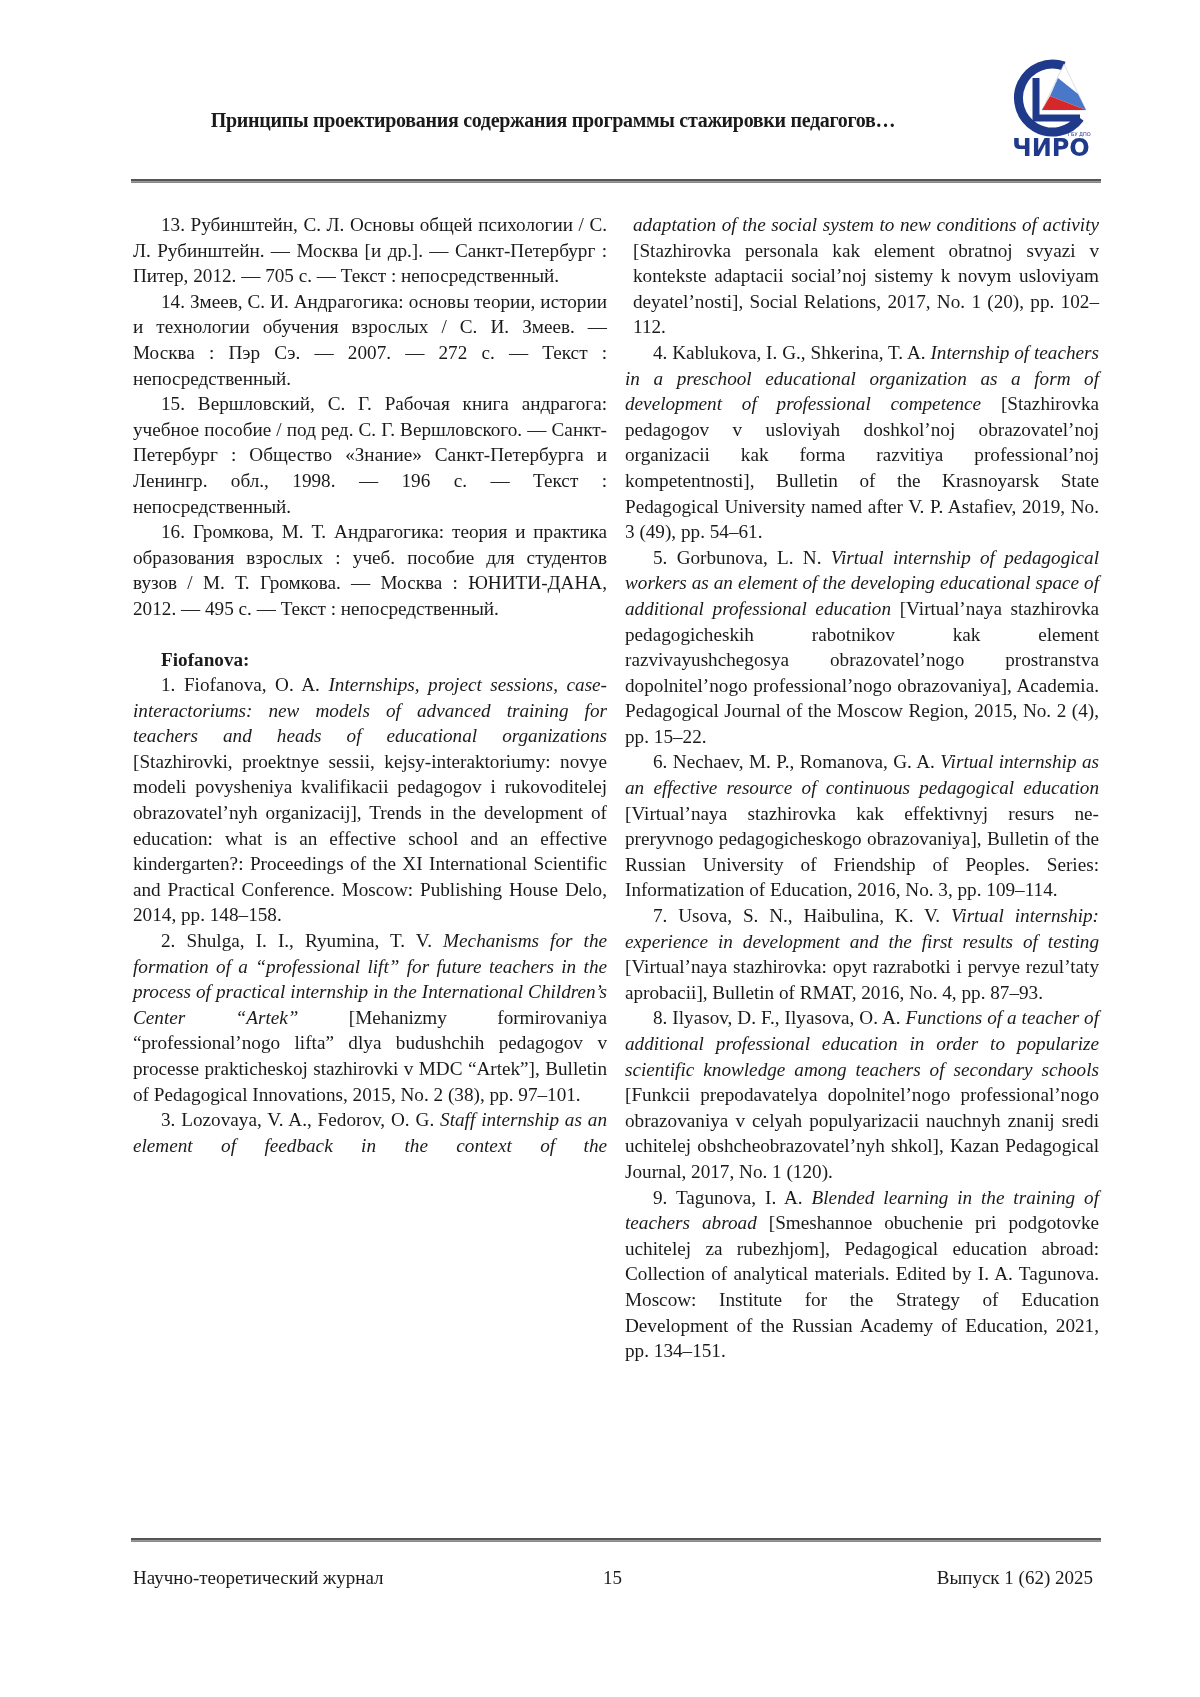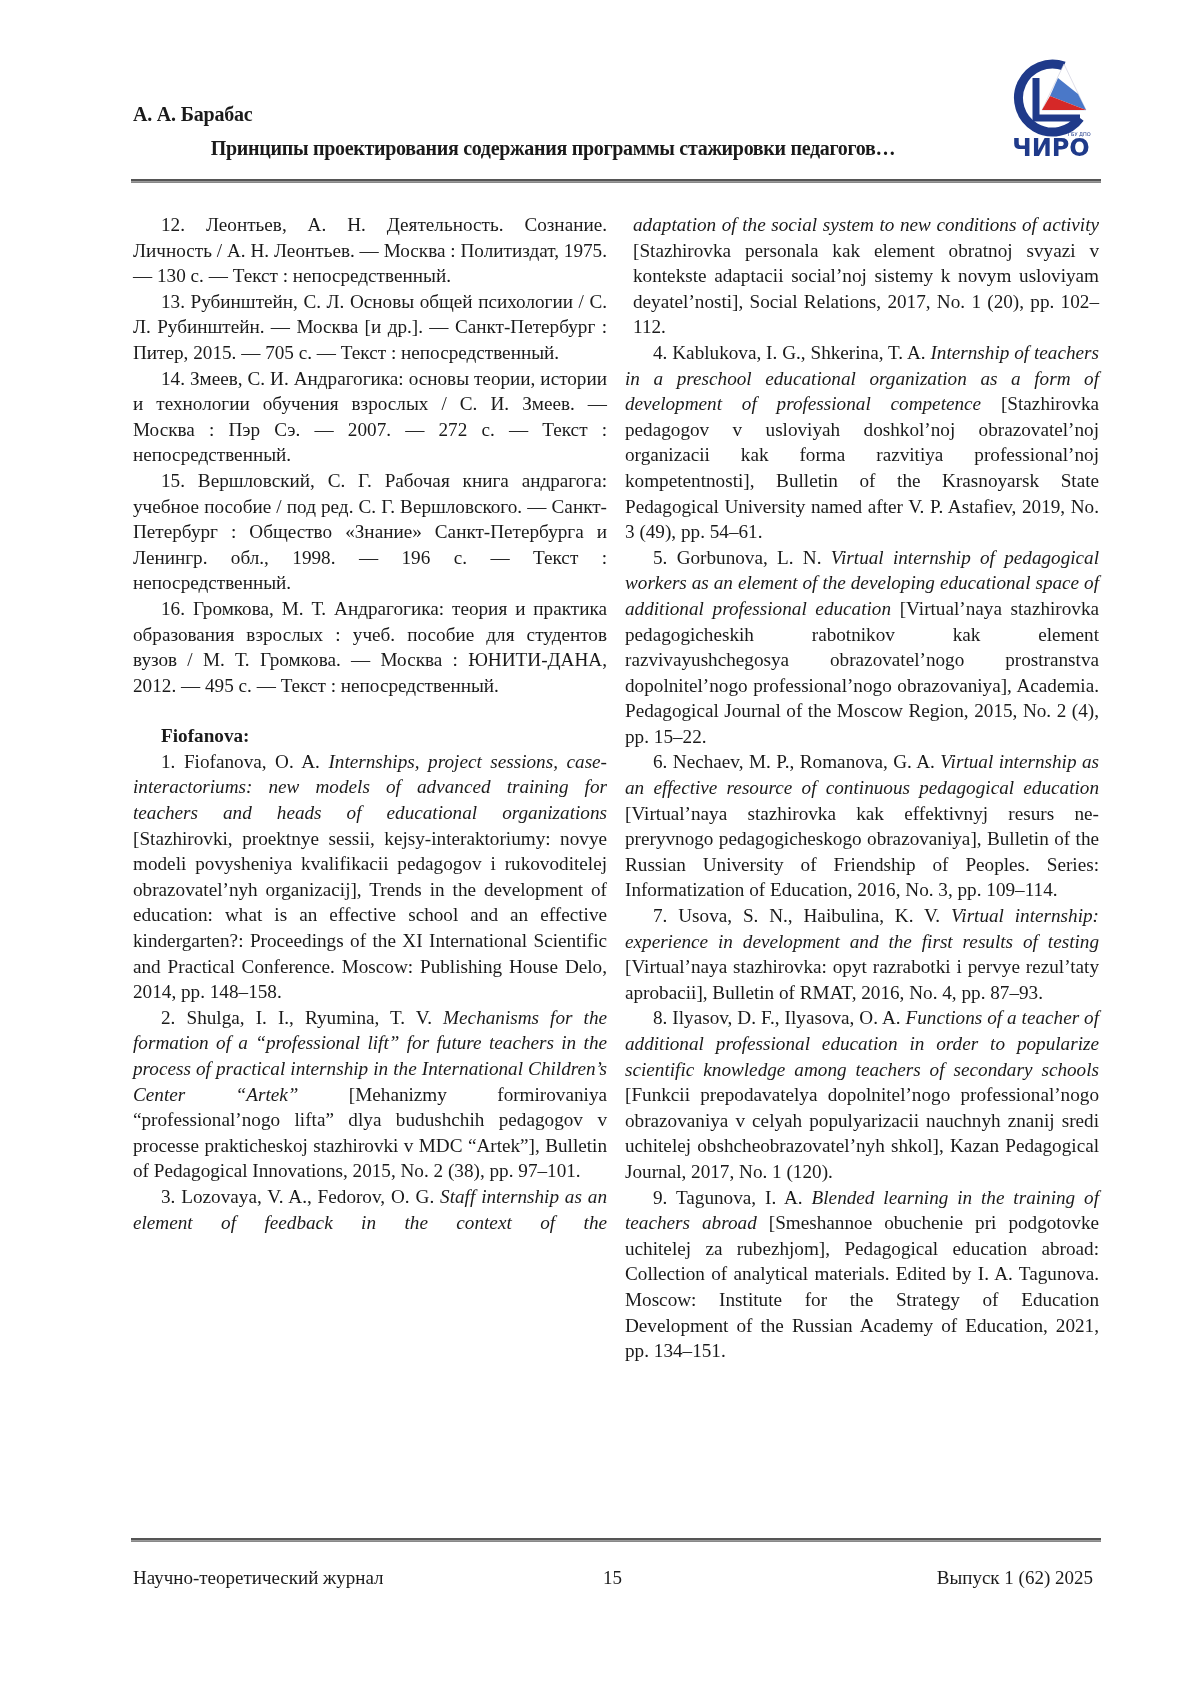--- a/index.html
+++ b/index.html
@@ -38,21 +38,20 @@
     font-size: 19px; line-height: 30px;
   }
   .footer .journal { position: absolute; left: 0; top: 0; }
   .footer .page-num { position: absolute; left: 470px; top: 0; text-align: center; }
   .footer .issue { position: absolute; right: 0; top: 0; }
 </style>
 </head>
 <body>
 
 <div class="header">
-  <p class="author">А. А. Барабас</p>
   <p class="title">Принципы проектирования содержания программы стажировки педагогов…</p>
 </div>
 
 <div class="logo">
   <svg viewBox="0 0 90 105">
 
     <path d="M58 10 A34 34 0 1 0 74 62" fill="none" stroke="#1f3a8a" stroke-width="9"></path>
 
     <path d="M30 22 L30 62 L74 62" fill="none" stroke="#1f3a8a" stroke-width="7"></path>
 
@@ -61,22 +60,21 @@
     <polygon points="44,40 80,54 36,54" fill="#d62828"></polygon>
     <text x="62" y="80" font-size="5" fill="#1f3a8a" font-family="DejaVu Sans, sans-serif">ГБУ ДПО</text>
     <text x="45" y="100" font-size="24" font-weight="bold" fill="#1f3a8a" text-anchor="middle" font-family="DejaVu Sans, sans-serif">ЧИРО</text>
   </svg>
 </div>
 
 <div class="rule top"></div>
 
 <div class="col left">
   <div>
-    <p><span>12.</span> <span>Леонтьев, А. Н. Деятельность. Сознание. Личность / А. Н. Леонтьев. — Москва : Политиздат, 1975. — 130 с. — Текст : непосредственный.</span></p>
-    <p><span>13.</span> <span>Рубинштейн, С. Л. Основы общей психологии / С. Л. Рубинштейн. — Москва [и др.]. — Санкт-Петербург : Питер, 2015. — 705 с. — Текст : непосредственный.</span></p>
+    <p><span>13.</span> <span>Рубинштейн, С. Л. Основы общей психологии / С. Л. Рубинштейн. — Москва [и др.]. — Санкт-Петербург : Питер, 2012. — 705 с. — Текст : непосредственный.</span></p>
     <p><span>14.</span> <span>Змеев, С. И. Андрагогика: основы теории, истории и технологии обучения взрослых / С. И. Змеев. — Москва : Пэр Сэ. — 2007. — 272 с. — Текст : непосредственный.</span></p>
     <p><span>15.</span> <span>Вершловский, С. Г. Рабочая книга андрагога: учебное пособие / под ред. С. Г. Вершловского. — Санкт-Петербург : Общество «Знание» Санкт-Петербурга и Ленингр. обл., 1998. — 196 с. — Текст : непосредственный.</span></p>
     <p><span>16.</span> <span>Громкова, М. Т. Андрагогика: теория и практика образования взрослых : учеб. пособие для студентов вузов / М. Т. Громкова. — Москва : ЮНИТИ-ДАНА, 2012. — 495 с. — Текст : непосредственный.</span></p>
   </div>
 
   <p class="refs-heading">Fiofanova:</p>
 
   <div>
     <p><span>1.</span> <span>Fiofanova, O. A.</span> <i>Internships, project sessions, case-interactoriums: new models of advanced training for teachers and heads of educational organizations</i> <span>[Stazhirovki, proektnye sessii, kejsy-interaktoriumy: novye modeli povysheniya kvalifikacii pedagogov i rukovoditelej obrazovatel’nyh organizacij], Trends in the development of education: what is an effective school and an effective kindergarten?: Proceedings of the XI International Scientific and Practical Conference. Moscow: Publishing House Delo, 2014, pp. 148–158.</span></p>
     <p><span>2.</span> <span>Shulga, I. I., Ryumina, T. V.</span> <i>Mechanisms for the formation of a “professional lift” for future teachers in the process of practical internship in the International Children’s Center “Artek”</i> <span>[Mehanizmy formirovaniya “professional’nogo lifta” dlya budushchih pedagogov v processe prakticheskoj stazhirovki v MDC “Artek”], Bulletin of Pedagogical Innovations, 2015, No. 2 (38), pp. 97–101.</span></p>

